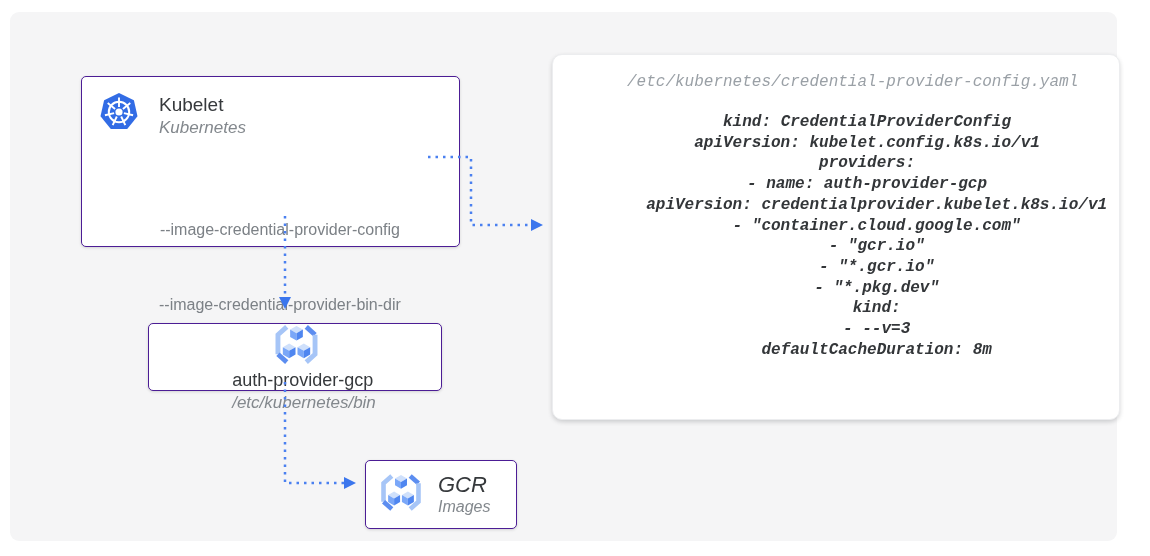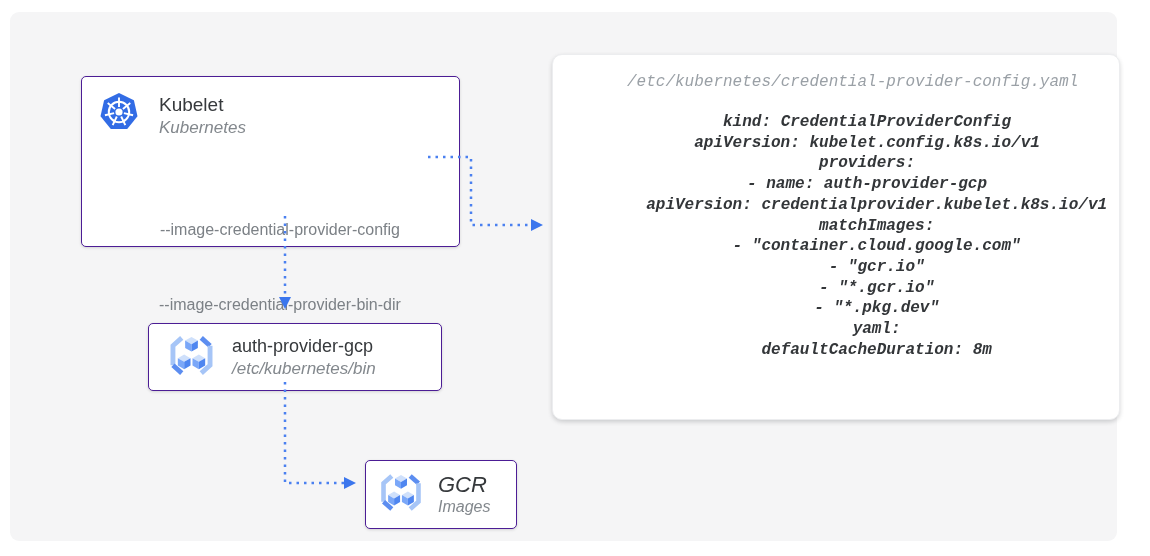--- a/index.html
+++ b/index.html
@@ -55,21 +55,21 @@
     line-height: 25px;
     color: #7c8186;
     white-space: pre;
     text-align: center;
   }
 
   .node-row {
     display: flex;
     align-items: center;
   }
-  .node-auth { left: 138px; top: 311px; width: 294px; height: 68px; padding-left: 18px; }
+  .node-auth { left: 138px; top: 311px; width: 294px; height: 68px; padding-left: 18px; flex-direction: column; }
   .node-auth .gcr-icon { flex: 0 0 auto; margin-right: 16px; }
   .node-auth .node-title { font-size: 18px; line-height: 23px; }
   .node-auth .node-subtitle { font-size: 17px; line-height: 21px; }
 
   .node-gcr { left: 355px; top: 448px; width: 152px; height: 69px; padding-left: 12px; }
   .node-gcr .gcr-icon { flex: 0 0 auto; margin-right: 14px; }
   .node-gcr .node-title { font-size: 22px; line-height: 23px; font-style: italic; }
   .node-gcr .node-subtitle { font-size: 16px; line-height: 21px; }
 
   .code-panel {
@@ -206,26 +206,26 @@
     </div>
 
     <div class="code-panel">
       <div class="code-header">/etc/kubernetes/credential-provider-config.yaml</div>
       <div class="code-body">
         <div class="code-line">kind: CredentialProviderConfig</div>
         <div class="code-line">apiVersion: kubelet.config.k8s.io/v1</div>
         <div class="code-line">providers:</div>
         <div class="code-line">- name: auth-provider-gcp</div>
         <div class="code-line">  apiVersion: credentialprovider.kubelet.k8s.io/v1</div>
-        <div class="code-line">  matchImages:</div>
         <div class="code-line">  - "container.cloud.google.com"</div>
         <div class="code-line">  - "gcr.io"</div>
         <div class="code-line">  - "*.gcr.io"</div>
         <div class="code-line">  - "*.pkg.dev"</div>
-        <div class="code-line">  yaml:</div>
+        <div class="code-line">  kind:</div>
+        <div class="code-line">  - --v=3</div>
         <div class="code-line">  defaultCacheDuration: 8m</div>
       </div>
     </div>
   </div>
 
   <svg class="arrow-layer">
     <path class="dotted" d="M428,157 L471,157 L471,225 L531,225"></path>
     <polygon points="531,219 531,231 543,225"></polygon>
 
     <path class="dotted" d="M285,216 L285,297"></path>

